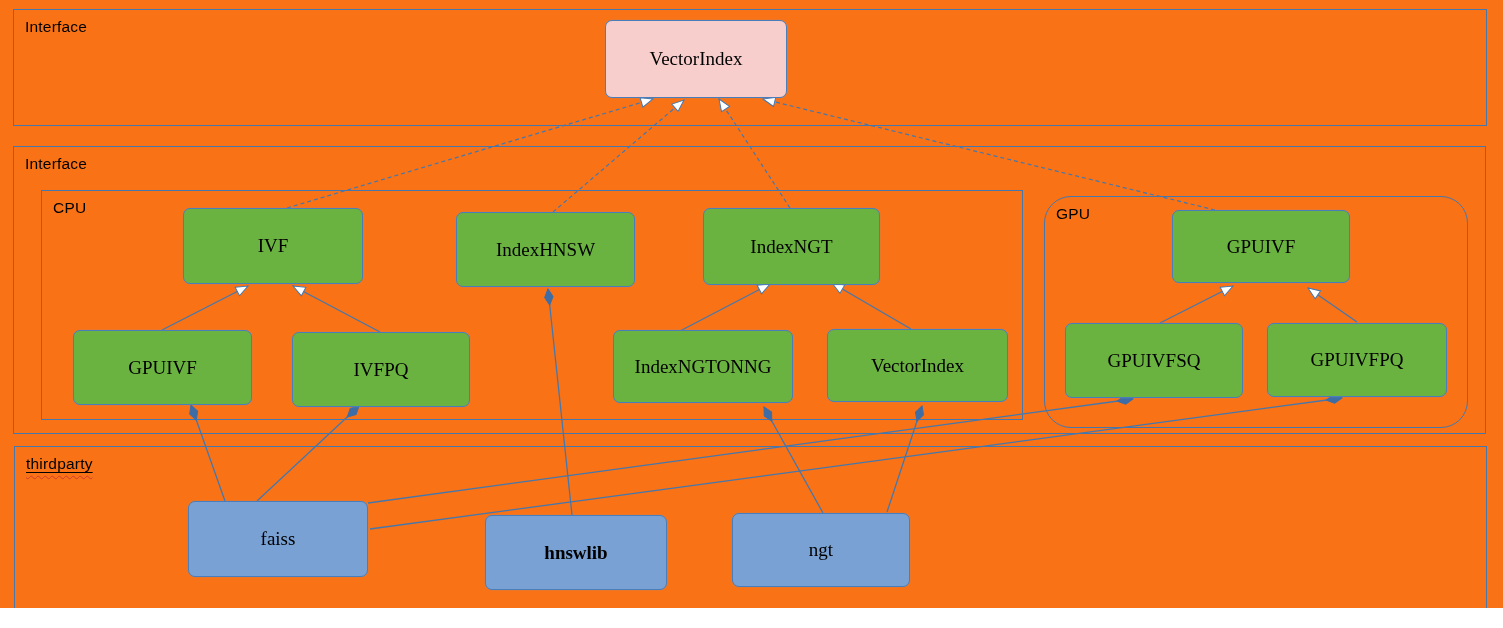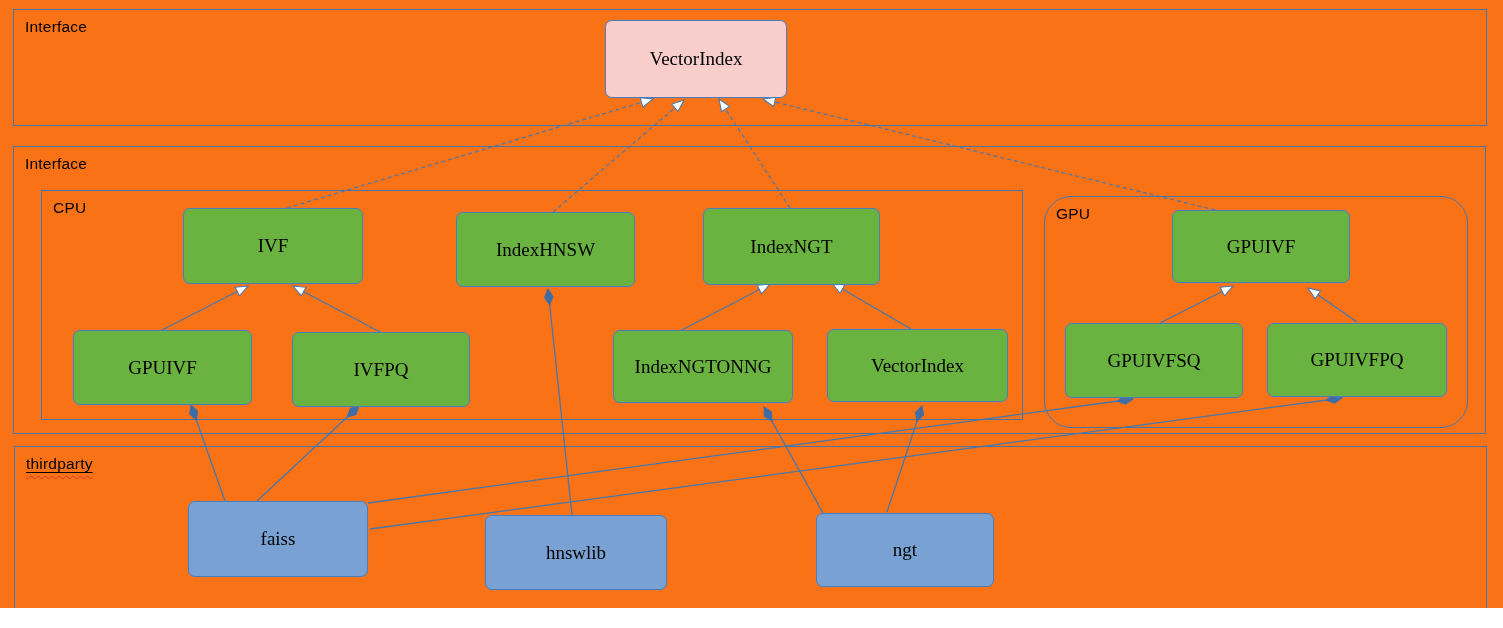--- a/index.html
+++ b/index.html
@@ -102,17 +102,17 @@
     <div class="node node-green" style="left:73px;top:330px;width:179px;height:75px;">GPUIVF</div>
     <div class="node node-green" style="left:292px;top:332px;width:178px;height:75px;">IVFPQ</div>
     <div class="node node-green" style="left:613px;top:330px;width:180px;height:73px;">IndexNGTONNG</div>
     <div class="node node-green" style="left:827px;top:329px;width:181px;height:73px;">VectorIndex</div>
 
     <div class="node node-green" style="left:1172px;top:210px;width:178px;height:73px;text-align:center;">GPUIVF</div>
     <div class="node node-green" style="left:1065px;top:323px;width:178px;height:75px;text-align:right;">GPUIVFSQ</div>
     <div class="node node-blue" style="left:188px;top:501px;width:180px;height:76px;">faiss</div>
 
     <div class="node node-green" style="left:1267px;top:323px;width:180px;height:74px;">GPUIVFPQ</div>
-    <div class="node node-blue" style="left:485px;top:515px;width:182px;height:75px;">hnswlib</div>
-    <div class="node node-blue" style="left:816px;top:513px;width:178px;height:74px;">ngt</div>
+    <div class="node node-blue" style="left:485px;top:515px;width:182px;height:75px;font-weight:bold;">hnswlib</div>
+    <div class="node node-blue" style="left:732px;top:513px;width:178px;height:74px;">ngt</div>
   </div>
 
 </div>
 
 </body></html>

